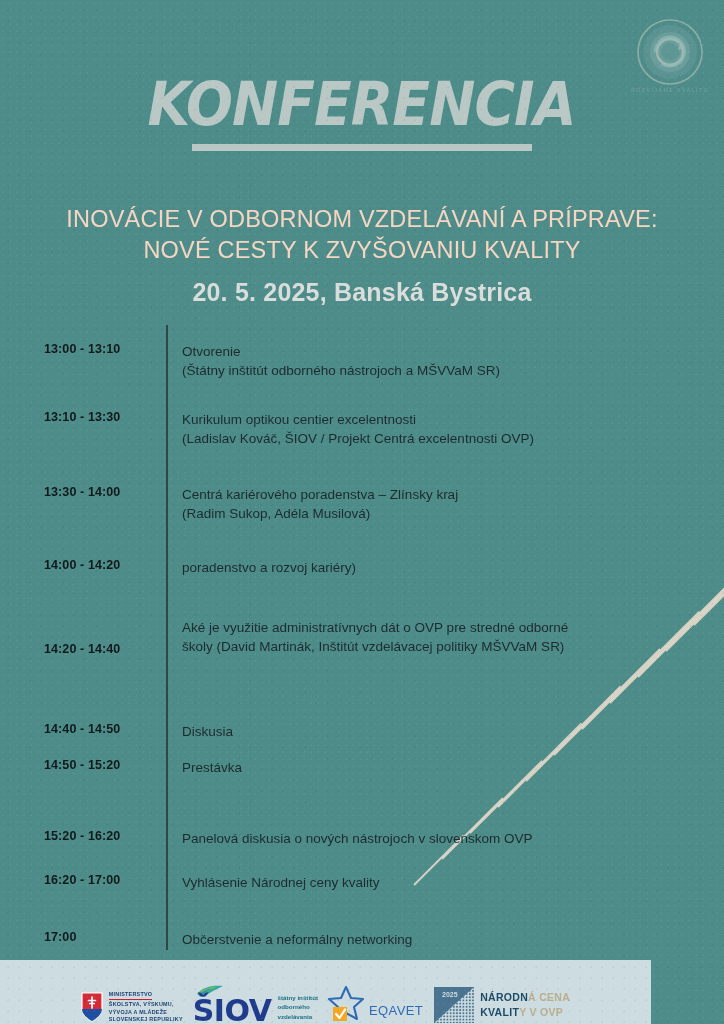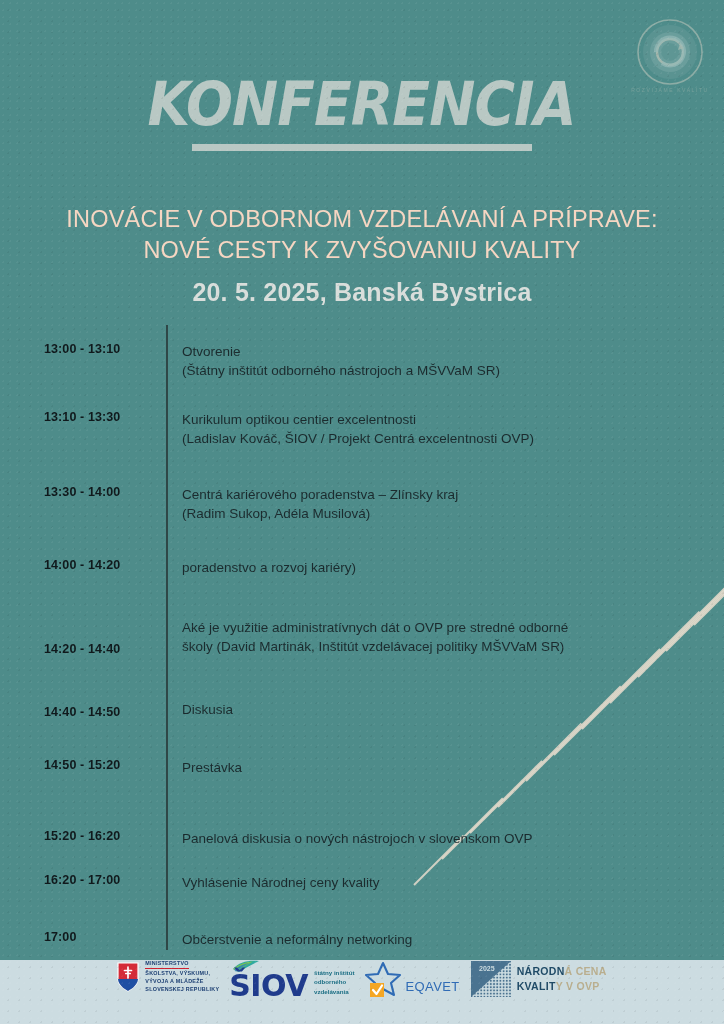--- a/index.html
+++ b/index.html
@@ -144,25 +144,25 @@
     font-weight: 400;
     max-width: 470px;
   }
   .row .desc .sub { display: block; }
 
   
   .footer {
     position: absolute;
     left: 0;
     bottom: 0;
-    width: 724px;
+    width: 651px;
     height: 64px;
     background: #ccdce1;
     display: flex;
-    align-items: flex-start;
+    align-items: flex-end;
     justify-content: center;
     gap: 10px;
   }
   .logo { display: flex; align-items: center; }
 
   
   .ministry { gap: 6px; }
   .ministry .mtext {
     font-size: 5.4px;
     line-height: 1.42;
@@ -293,21 +293,21 @@
           <div class="desc"><span>Centrá kariérového poradenstva – Zlínsky kraj</span><span class="sub">(Radim Sukop, Adéla Musilová)</span></div>
         </div>
         <div class="row" style="top: 228px;">
           <div class="time">14:00 - 14:20</div>
           <div class="desc"><span class="sub">poradenstvo a rozvoj kariéry)</span></div>
         </div>
         <div class="row" style="top: 288px; align-items: flex-end;">
           <div class="time">14:20 - 14:40</div>
           <div class="desc"><span>Aké je využitie administratívnych dát o OVP pre stredné odborné</span><span class="sub">školy (David Martinák, Inštitút vzdelávacej politiky MŠVVaM SR)</span></div>
         </div>
-        <div class="row" style="top: 370px; align-items: flex-end;">
+        <div class="row" style="top: 392px;">
           <div class="time">14:40 - 14:50</div>
           <div class="desc"><span>Diskusia</span></div>
         </div>
         <div class="row" style="top: 428px;">
           <div class="time">14:50 - 15:20</div>
           <div class="desc"><span>Prestávka</span></div>
         </div>
         <div class="row" style="top: 499px;">
           <div class="time">15:20 - 16:20</div>
           <div class="desc"><span>Panelová diskusia o nových nástrojoch v slovenskom OVP</span></div>

